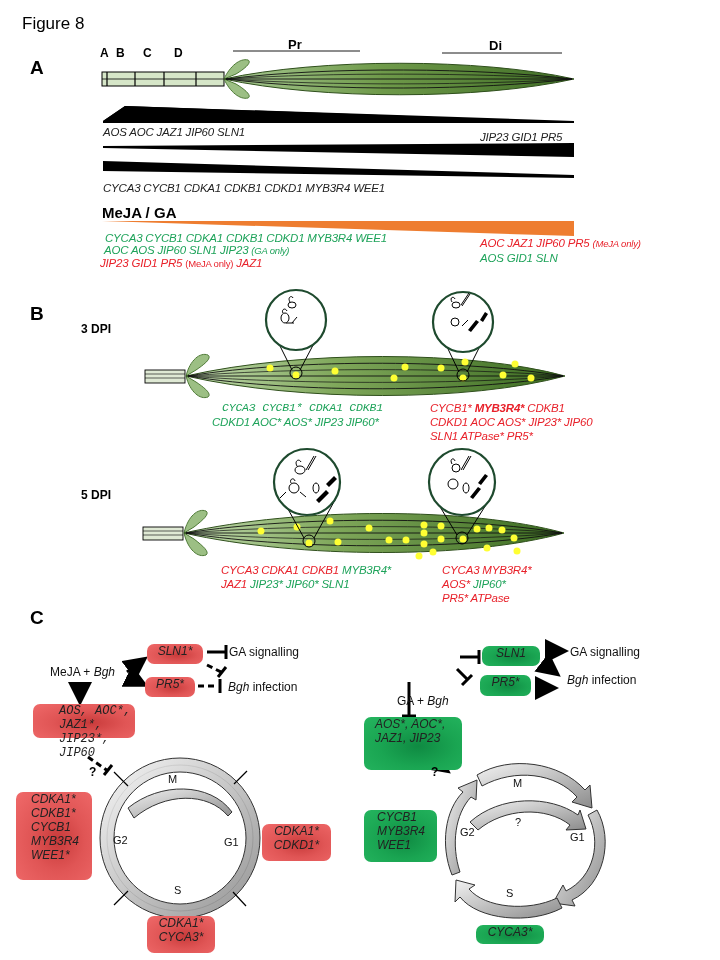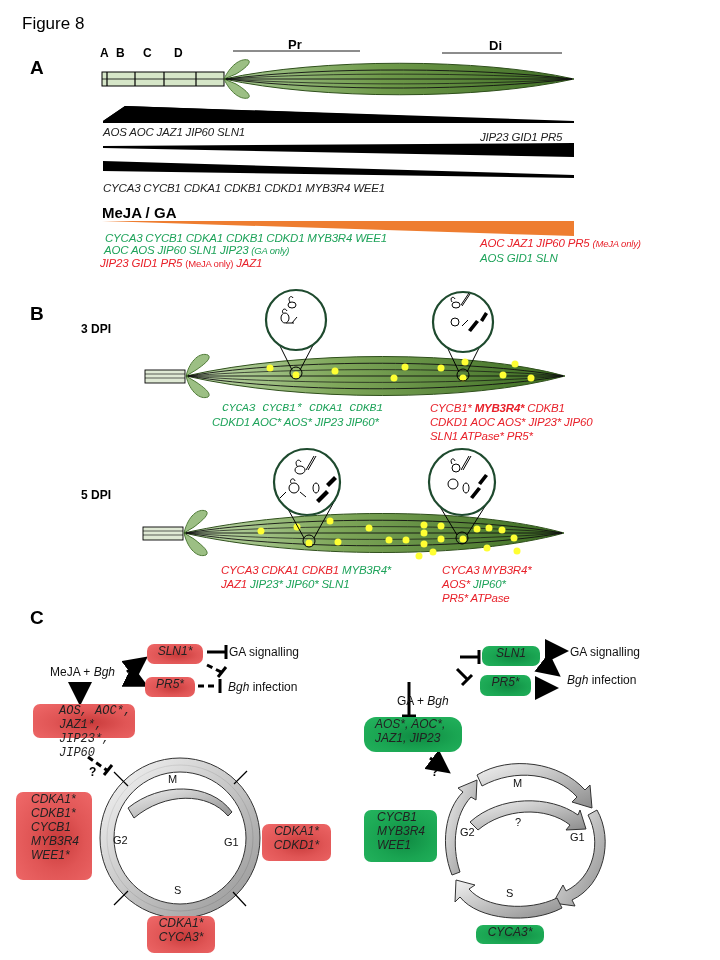--- a/index.html
+++ b/index.html
@@ -338,21 +338,21 @@
 <div class="box gbox center" style="left:482px;top:646px;width:58px;height:20px;">
     <span>SLN1</span>
   </div>
 <div class="box gbox center" style="left:480px;top:675px;width:51px;height:21px;">
     <span>PR5*</span>
   </div>
 <div class="abs lbl" style="left:570px;top:645px;">GA signalling</div>
 <div class="abs lbl" style="left:567px;top:673px;">
   <i>Bgh</i><span> infection</span>
 </div>
-<div class="box gbox" style="left:364px;top:717px;width:98px;height:35px;padding-left:11px;box-sizing:border-box;border-radius:12px;">
+<div class="box gbox" style="left:364px;top:717px;width:98px;height:53px;padding-left:11px;box-sizing:border-box;">
   <span>AOS*, AOC*,</span>
   <span>JAZ1, JIP23</span>
 </div>
 <div class="abs" style="left:431px;top:765px;font-size:12px;font-weight:bold;">?</div>
 <div class="box gbox" style="left:364px;top:810px;width:73px;height:52px;padding-left:13px;box-sizing:border-box;">
   <span>CYCB1</span>
   <span>MYB3R4</span>
   <span>WEE1</span>
 </div>
 <div class="box gbox center" style="left:476px;top:925px;width:68px;height:19px;">

